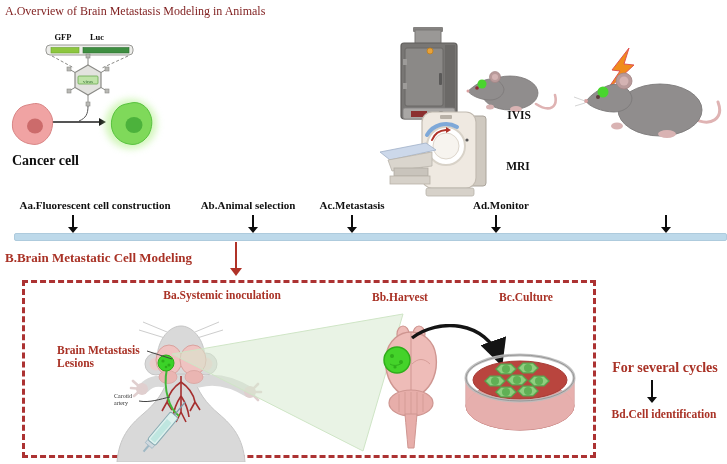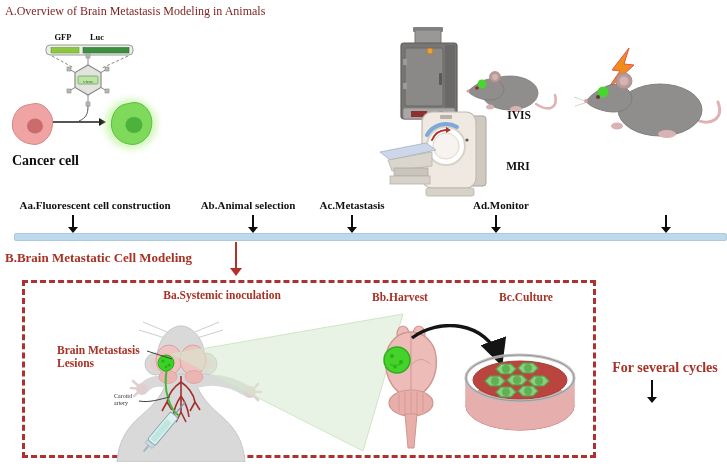--- a/index.html
+++ b/index.html
@@ -314,14 +314,15 @@
   <div class="abs" style="left:114px;top:393px;width:26px;font-size:6px;color:#333;line-height:1.15;">Carotid artery</div>
   <svg class="abs" style="left:138px;top:393px;" width="34" height="12" viewBox="0 0 34 12">
     <path d="M1,8 C12,10 22,6 32,4" stroke="#444" stroke-width="1" fill="none"></path>
   </svg>
 
   <div class="abs lbl red ctr" style="left:665px;top:360px;font-size:14px;">For several cycles</div>
   <div class="abs varrow" style="left:646px;top:380px;width:12px;">
       <div class="stem" style="height:17px;"></div>
       <div class="tip"></div>
     </div>
+  <div class="abs lbl red ctr" style="left:664px;top:408px;font-size:11.5px;">Bd.Cell identification</div>
 
 </div>
 
 </body></html>

